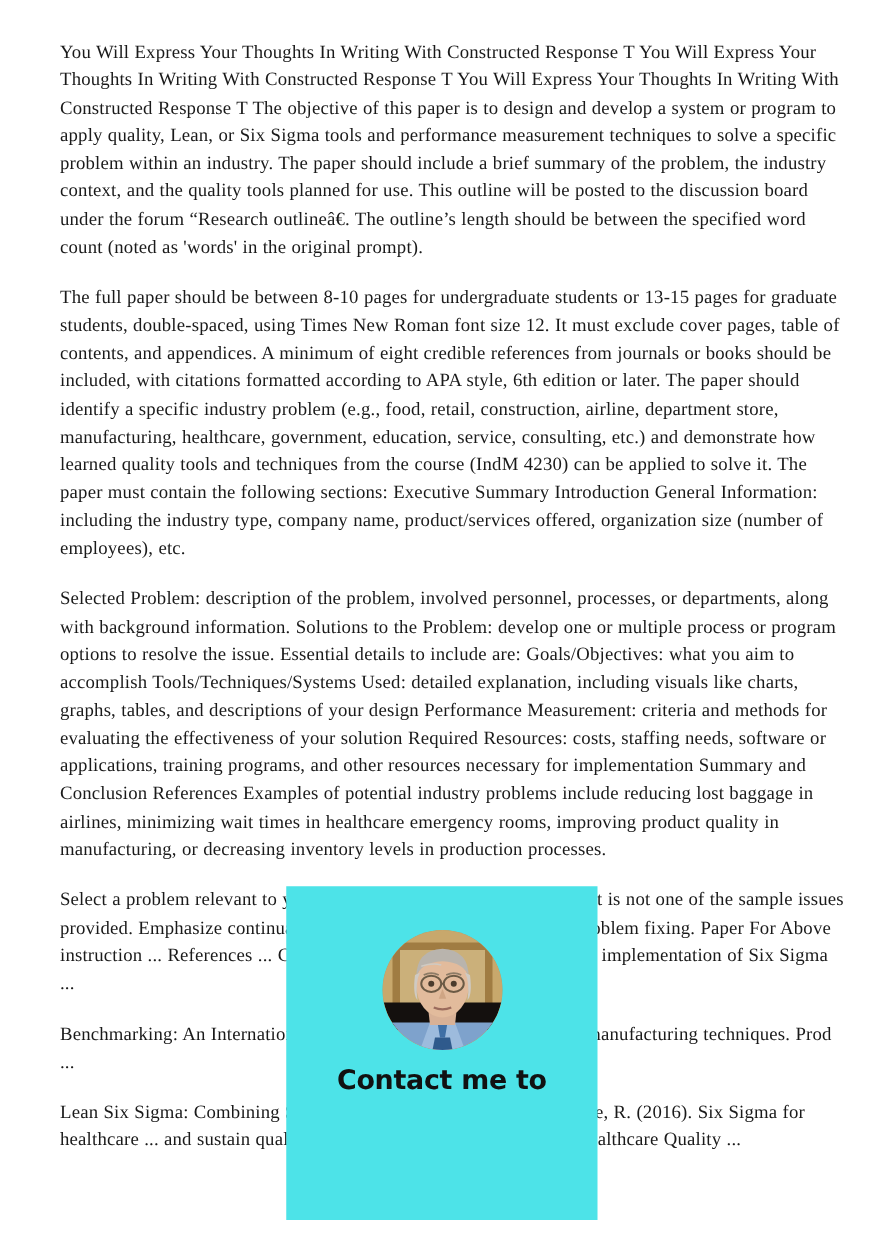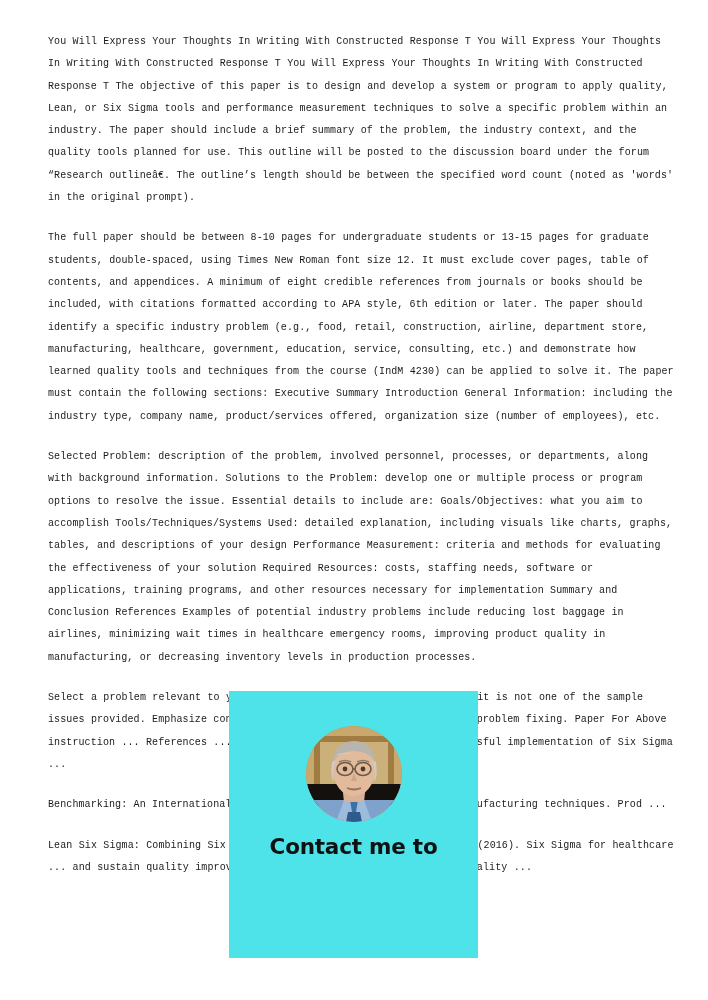--- a/index.html
+++ b/index.html
@@ -25,36 +25,36 @@
   }
 
   .doc-body {
     position: absolute;
     left: 48px;
     top: 31px;
     width: 628px;
   }
 
   .para {
-    font-family: Liberation Mono, monospace;
-    font-size: 10px;
+    font-family: Liberation Serif, serif;
+    font-size: 15px;
     line-height: 22.3px;
     text-align: left;
     color: #1a1a1a;
     margin: 0 0 18px 0;
     letter-spacing: 0.01em;
     word-spacing: 0.02em;
   }
   .para:last-child { margin-bottom: 0; }
 
   
   #contact-card {
     position: absolute;
     left: 229px;
-    top: 691px;
+    top: 709px;
     width: 249px;
     height: 267px;
     background: #4de3e8;
     box-sizing: border-box;
     display: flex;
     flex-direction: column;
     align-items: center;
     z-index: 10;
   }
 

